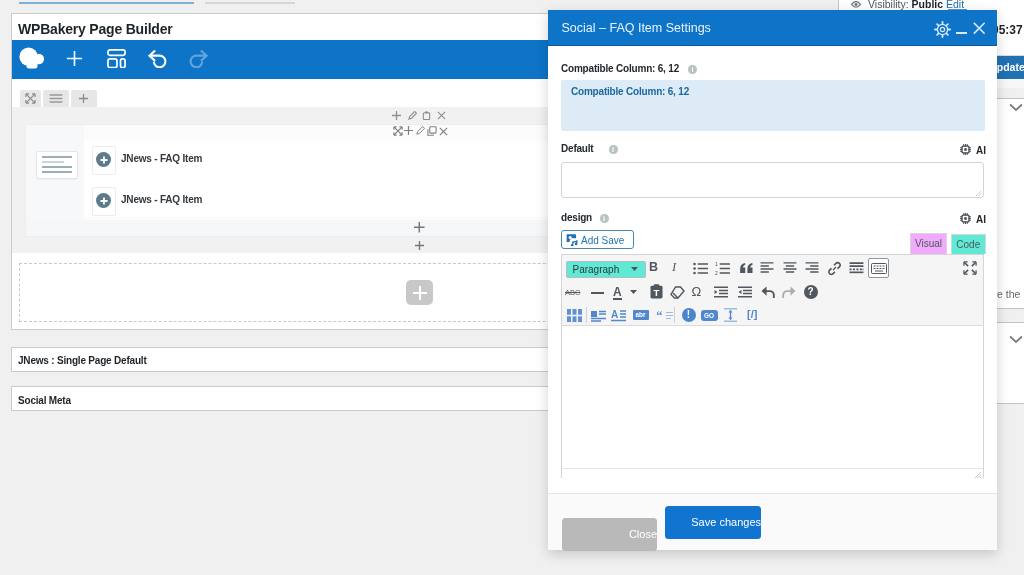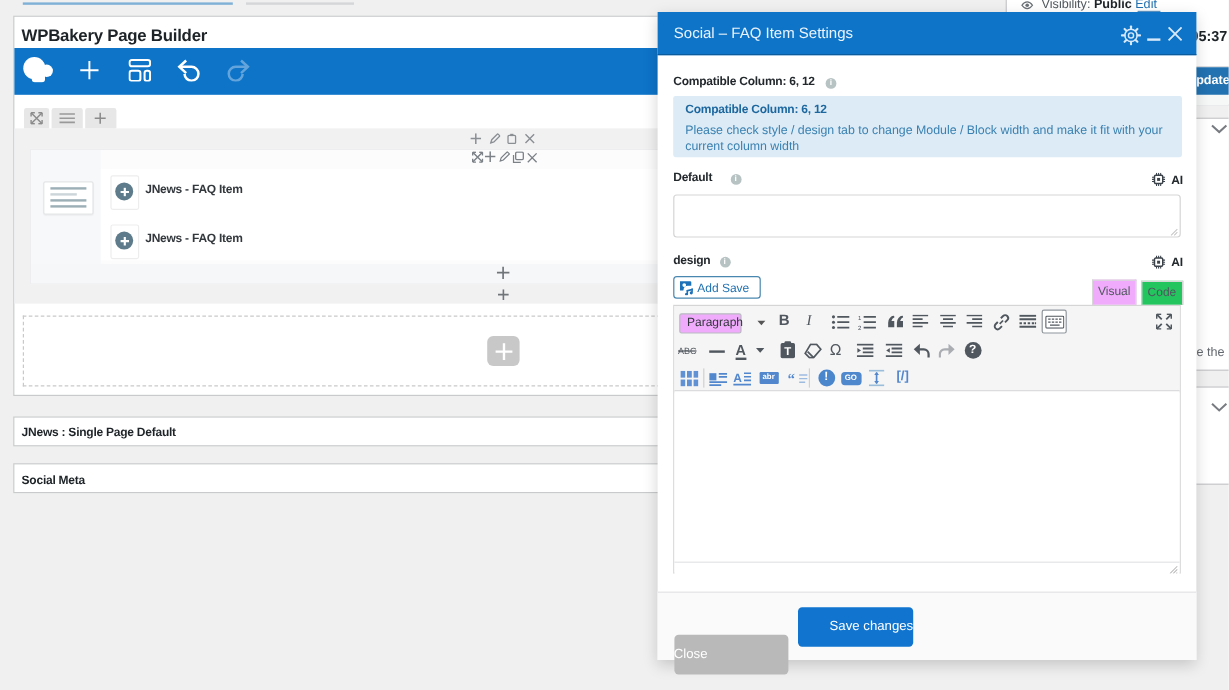--- a/index.html
+++ b/index.html
@@ -171,21 +171,20 @@
       </svg>
  <div class="ab" style="left:407.5px;top:21.5px;width:11px;height:2px;background:#d7e9fa"></div>
  <svg class="ab" viewBox="0 0 12 12" style="left:424.5px;top:12px;width:12.5px;height:12.5px">
         <path d="M0.8 0.8l10.4 10.4M11.2 0.8L0.8 11.2" stroke="#d7e9fa" stroke-width="1.5"></path>
       </svg>
 
  <div class="ab" style="left:13px;top:53px;font-size:10px;font-weight:bold;color:#23282d;letter-spacing:-0.2px">Compatible Column: 6, 12</div>
  <div class="ab" style="left:140px;top:55px;width:9px;height:9px;background:#b7c2c3;border-radius:50%;color:#fff;font-size:7px;text-align:center;line-height:9px;font-weight:bold">i</div>
  <div class="ab" style="left:12.5px;top:70px;width:424px;height:51px;background:#dcebf6;border-radius:2px"></div>
  <div class="ab" style="left:23px;top:76px;font-size:10px;font-weight:bold;color:#1d679f;letter-spacing:-0.2px">Compatible Column: 6, 12</div>
- <div class="ab" style="left:23px;top:93px;width:410px;font-size:10.3px;line-height:13px;color:#3a80b0">Please check style / design tab to change Module / Block width and make it fit with your current column width</div>
 
  <div class="ab" style="left:13px;top:133px;font-size:10px;font-weight:bold;color:#23282d;letter-spacing:-0.2px">Default</div>
  <div class="ab" style="left:60.5px;top:135px;width:9px;height:9px;background:#b7c2c3;border-radius:50%;color:#fff;font-size:7px;text-align:center;line-height:9px;font-weight:bold">i</div>
  <svg class="ab" viewBox="0 0 16 16" style="left:412px;top:134px;width:11px;height:11px">
   <rect x="3" y="3" width="10" height="10" rx="1.5" fill="none" stroke="#3c434a" stroke-width="1.8"></rect>
   <rect x="6.2" y="6.2" width="3.6" height="3.6" fill="#3c434a"></rect>
   <path d="M5.5 0v3M8 0v3M10.5 0v3M5.5 13v3M8 13v3M10.5 13v3M0 5.5h3M0 8h3M0 10.5h3M13 5.5h3M13 8h3M13 10.5h3" stroke="#3c434a" stroke-width="1.3"></path>
  </svg>
  <div class="ab" style="left:428px;top:134.5px;font-size:10px;font-weight:bold;color:#23282d">AI</div>
  <div class="ab" style="left:13px;top:152px;width:422.5px;height:36px;background:#fff;border:1px solid #d5d5d5;border-radius:3px"></div>
@@ -204,26 +203,26 @@
 
  <div class="ab" style="left:12.5px;top:219.5px;width:73px;height:19px;background:#fff;border:1px solid #4a87b0;border-radius:3px"></div>
  <svg class="ab" viewBox="0 0 20 20" style="left:17.5px;top:222.5px;width:13px;height:13px">
   <path d="M1 2h13a1.5 1.5 0 0 1 1.5 1.5V8h-3a5.5 5.5 0 0 0-7 5.3L5.3 14H1z" fill="#1d71b8"></path>
   <circle cx="6.5" cy="7" r="2.4" fill="#fff"></circle>
   <path d="M9.5 13.3h1.9v5.5a2 2 0 1 1-1.9-2zM15.6 11.5h1.9v5.5a2 2 0 1 1-1.9-2z" fill="#1d71b8"></path>
   <path d="M9.5 13.3l8-1.8v2.2l-8 1.8z" fill="#1d71b8"></path>
  </svg>
  <div class="ab" style="left:33px;top:224.5px;font-size:10px;color:#2271b1">Add Save</div>
  <div class="ab" style="left:362px;top:222.5px;width:37px;height:21px;background:#f0abfc;border:1px solid #d7d7d8;border-bottom:none;font-size:10px;color:#50575e;text-align:center;line-height:20px">Visual</div>
- <div class="ab" style="left:402.5px;top:224px;width:35.5px;height:19.5px;background:#22c55e;border:1px solid #d7d7d8;border-bottom:none;font-size:10px;color:#50575e;text-align:center;line-height:19px">Code</div>
+ <div class="ab" style="left:402.5px;top:224px;width:35.5px;height:19.5px;background:#5eead4;border:1px solid #d7d7d8;border-bottom:none;font-size:10px;color:#50575e;text-align:center;line-height:19px">Code</div>
 
  <div class="ab" style="left:13px;top:243.5px;width:422.5px;height:224px;border:1px solid #d5d5d5">
    <div class="ab" style="left:0;top:0;width:420.5px;height:71px;background:#f5f5f6;border-bottom:1px solid #dcdcde"></div>
 
-   <div class="ab" style="left:3.5px;top:6px;width:52px;height:17px;background:#f0abfc;border:1px solid #b8bcc0;border-radius:2px;font-size:10px;color:#32373c;line-height:16px;padding-left:6px">Paragraph</div>
+   <div class="ab" style="left:3.5px;top:6px;width:80px;height:17px;background:#5eead4;border:1px solid #b8bcc0;border-radius:2px;font-size:10px;color:#32373c;line-height:16px;padding-left:6px">Paragraph</div>
    <svg class="ab" viewBox="0 0 8 5" style="left:69px;top:12.5px;width:7px;height:4.5px">
           <path d="M0 0l4 4.5L8 0z" fill="#555"></path>
         </svg>
    <div class="ab" style="left:87px;top:5px;font-size:12.5px;font-weight:bold;color:#50575e">B</div>
    <div class="ab" style="left:110px;top:5px;font-size:12.5px;font-style:italic;font-family:'Liberation Serif',serif;color:#50575e">I</div>
    <svg class="ab" viewBox="0 0 16 14" style="left:131px;top:7px;width:15px;height:13px">
           <circle cx="1.6" cy="2.2" r="1.4" fill="#50575e"></circle>
           <circle cx="1.6" cy="7" r="1.4" fill="#50575e"></circle>
           <circle cx="1.6" cy="11.8" r="1.4" fill="#50575e"></circle>
           <path d="M5 2.2h11M5 7h11M5 11.8h11" stroke="#50575e" stroke-width="1.6"></path>
@@ -333,16 +332,16 @@
    <div class="ab" style="left:185px;top:53px;font-size:11px;font-weight:bold;color:#5287cd">[/]</div>
 
    <div class="ab" style="left:0;top:72px;width:420.5px;height:141px;background:#fff"></div>
    <div class="ab" style="left:0;top:213px;width:420.5px;height:11px;background:#fff;border-top:1px solid #e3e4e5"></div>
    <svg class="ab" viewBox="0 0 9 8" style="left:412px;top:216px;width:8px;height:7px">
           <path d="M8 1L1 8M8 4L4 8M8 7l-1 1" stroke="#b9b9b9" stroke-width="1"></path>
         </svg>
  </div>
 
  <div class="ab" style="left:0;top:483px;width:449px;height:57px;background:#fafafb;border-top:1px solid #e4e4e5"></div>
- <div class="ab" style="left:13.5px;top:519px;width:95.5px;height:33px;background:#b9b9b9;border-radius:3.5px;color:#fff;font-size:11px;text-align:left;line-height:33px">Close</div>
+ <div class="ab" style="left:13.5px;top:508px;width:95.5px;height:33px;background:#b9b9b9;border-radius:3.5px;color:#fff;font-size:11px;text-align:right;line-height:33px">Close</div>
  <div class="ab" style="left:117px;top:495.5px;width:96px;height:33px;background:#1175d0;border-radius:3.5px;color:#fff;font-size:11px;text-align:right;line-height:33px">Save changes</div>
 </div>
 
 </div>
 </body></html>

